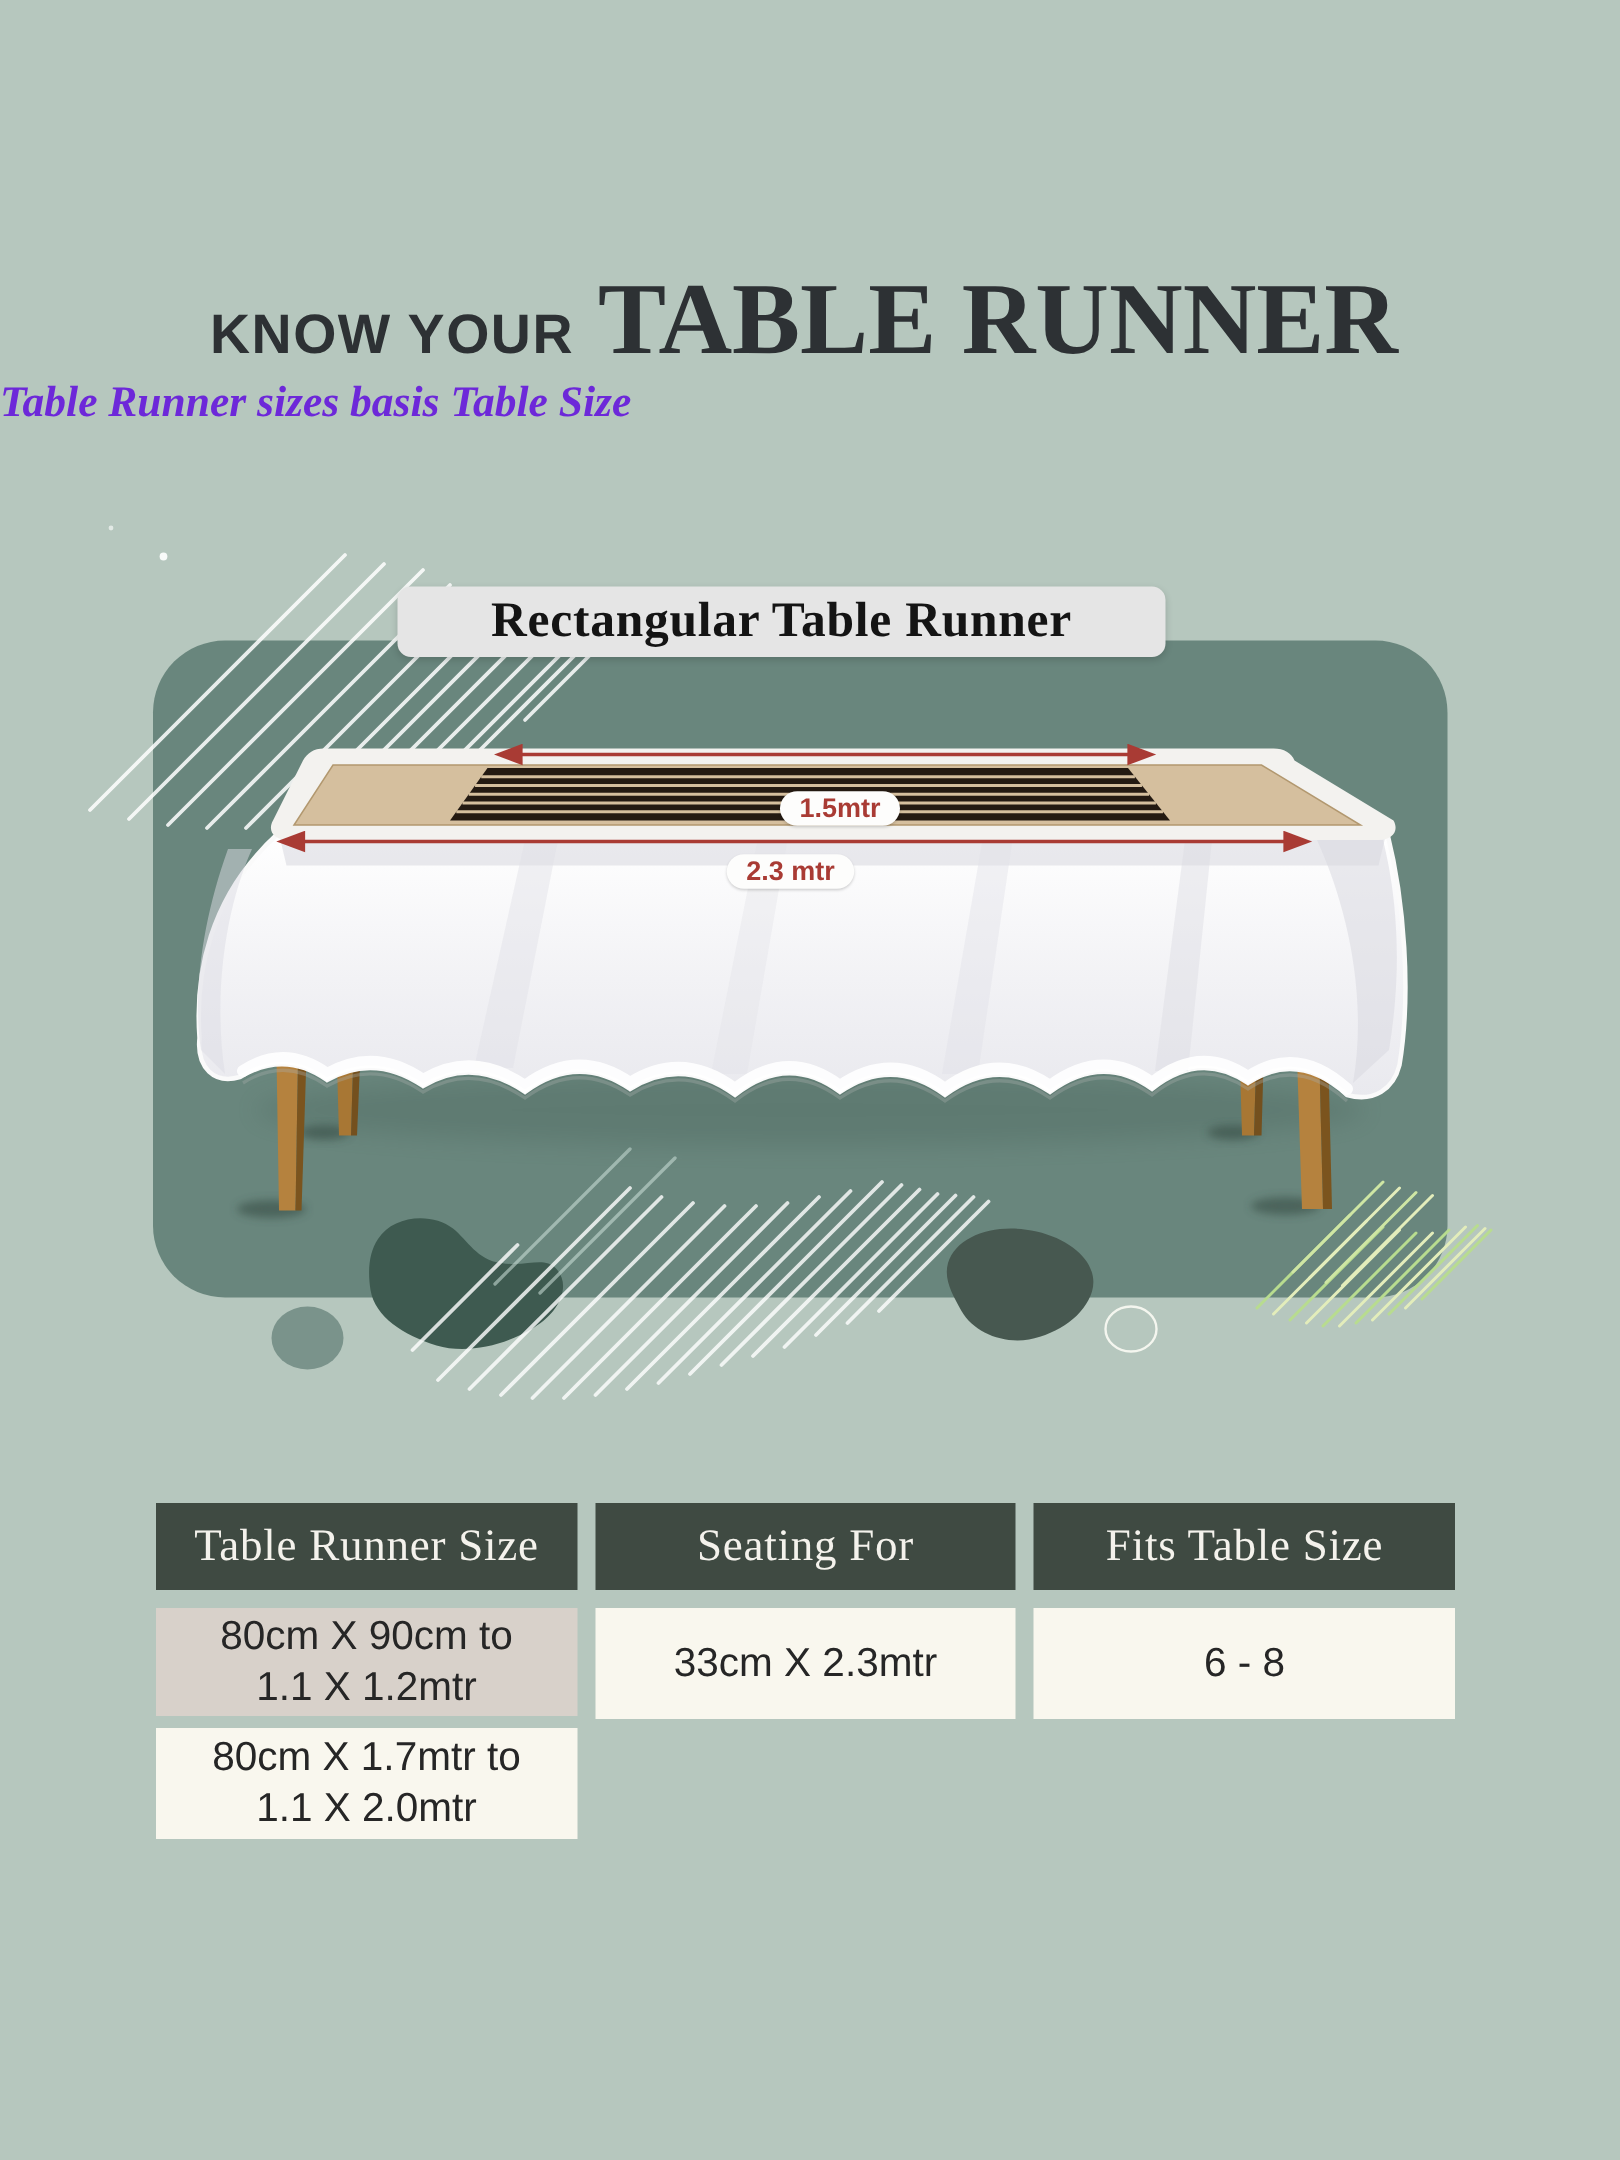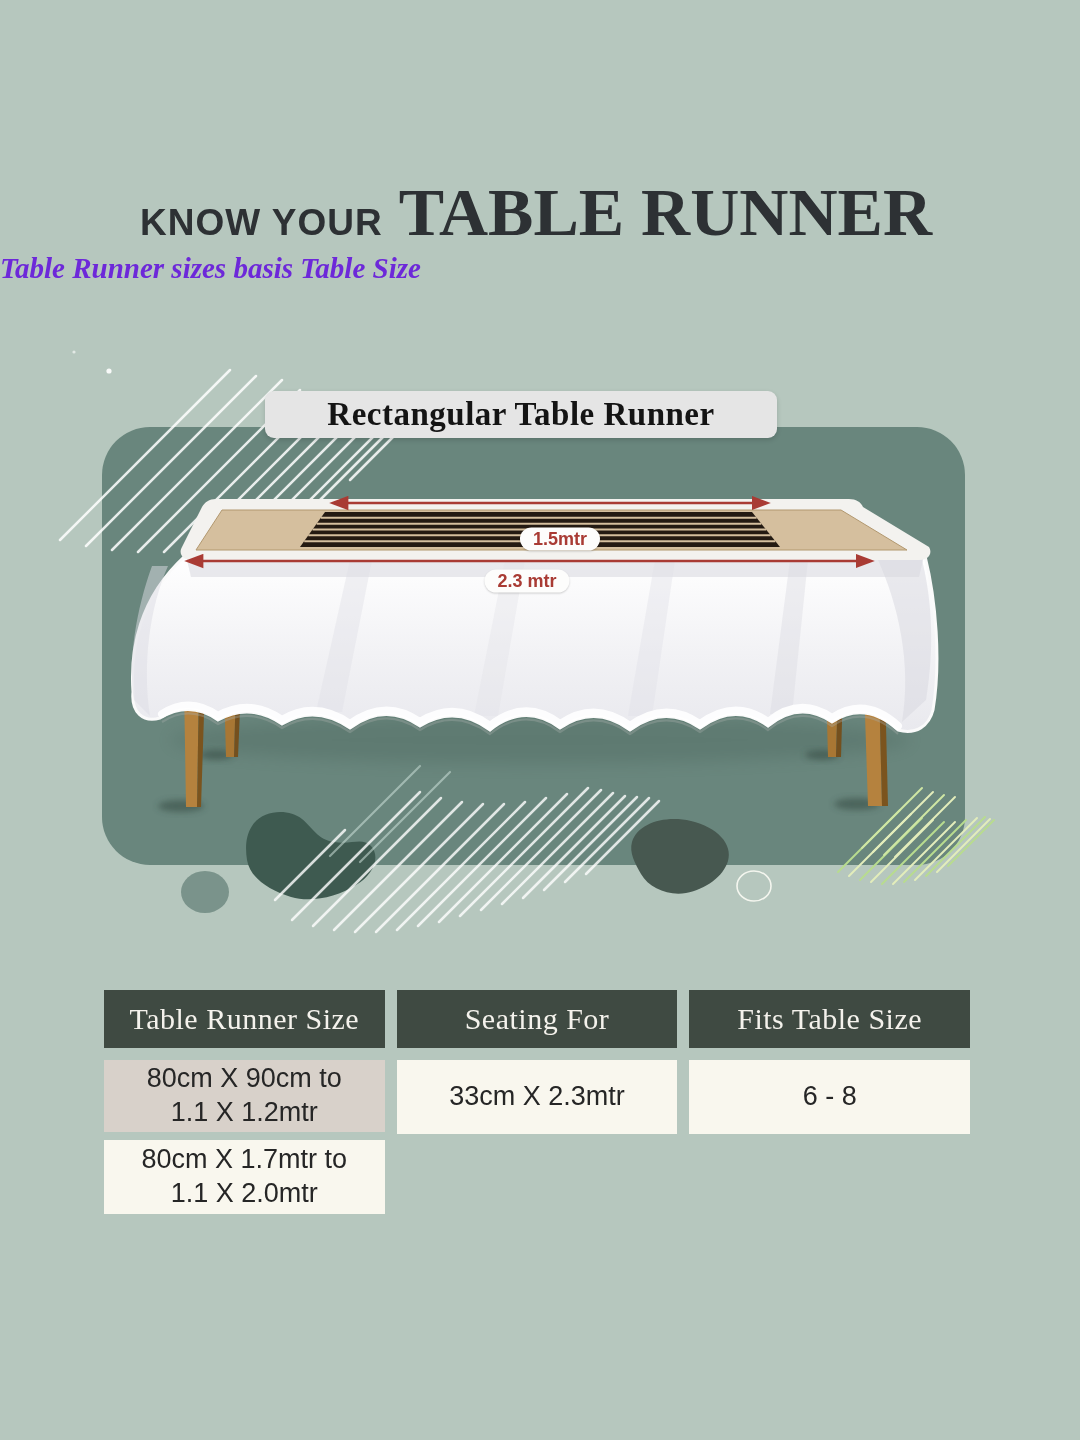--- a/index.html
+++ b/index.html
@@ -39,21 +39,21 @@
         white-space:nowrap;}
   .pill-runner{left:560px;top:503px;margin-top:36px;}
   .pill-table{left:527px;top:561px;margin-top:20px;}
 
   
   .size-table{position:absolute;left:104px;top:990px;width:866px;
               display:grid;grid-template-columns:1fr 1fr 1fr;column-gap:12px;row-gap:0;}
   .st-head{height:58px;margin-bottom:12px;background:#3f4a42;color:#f4f2ec;
            display:flex;align-items:center;justify-content:center;
            font-family:"Liberation Serif",serif;font-size:30px;font-weight:500;
-           letter-spacing:.5px;}
+           letter-spacing:.5px;margin-top:12px;}
   .st-cell{display:flex;flex-direction:column;align-items:center;justify-content:center;
            font-family:"Liberation Sans",sans-serif;font-size:27px;color:#262626;
            line-height:1.25;text-align:center;}
   .row1{height:72px;background:#d8d1ca;margin-bottom:8px;}
   .row2{height:74px;background:#f9f7ee;}
 </style>
 </head>
 <body>
 
 <div class="stage">

